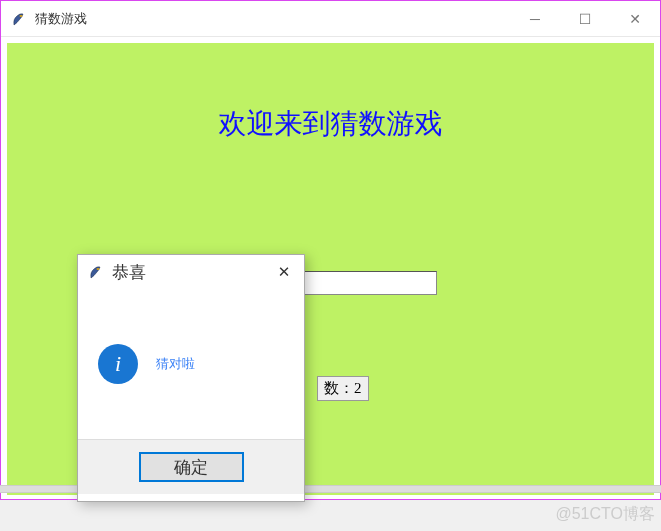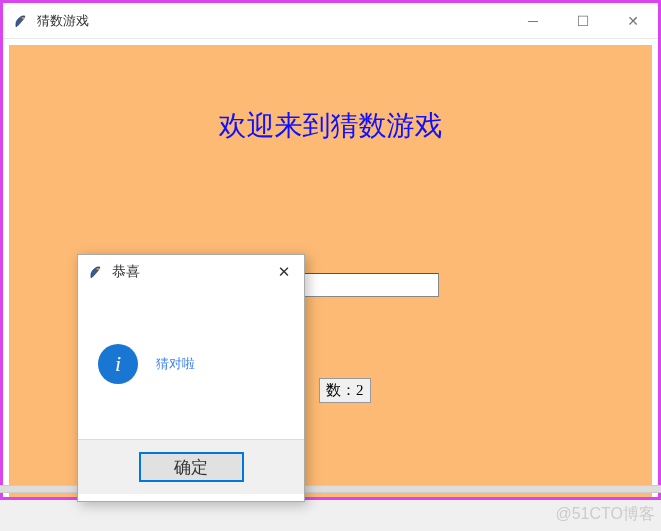--- a/index.html
+++ b/index.html
@@ -10,21 +10,21 @@
       height: 531px;
       position: relative;
       overflow: hidden;
     }
     .main-window {
       position: absolute;
       left: 0; top: 0;
       width: 661px;
       height: 500px;
       background: #fff;
-      border: 3px solid #d946ef;
+      border: 1px solid #d946ef;
     }
     .title-bar {
       height: 36px;
       background: #fff;
       display: flex;
       align-items: center;
       border-bottom: 1px solid #e8e8e8;
     }
     .title-icon {
       width: 16px; height: 16px;
@@ -38,21 +38,21 @@
     .title-btn {
       width: 50px; height: 36px;
       display: flex;
       align-items: center;
       justify-content: center;
       color: #777;
       font-size: 14px;
     }
     .main-content {
       position: relative;
-      background: #fdba74;
+      background: #bef264;
       margin: 6px;
       height: 452px;
     }
     .welcome-heading {
       position: absolute;
       left: 0; right: 0;
       top: 62px;
       text-align: center;
       font-size: 28px;
       color: #1010ff;
@@ -97,21 +97,21 @@
       display: flex;
       align-items: center;
       background: #fff;
     }
     .dialog-icon {
       width: 16px; height: 16px;
       margin: 0 8px 0 10px;
     }
     .dialog-title {
       flex: 1;
-      font-size: 14px;
+      font-size: 17px;
       color: #333;
     }
     .dialog-close {
       width: 40px;
       text-align: center;
       color: #333;
       font-size: 15px;
     }
     .dialog-body {
       height: 150px;

